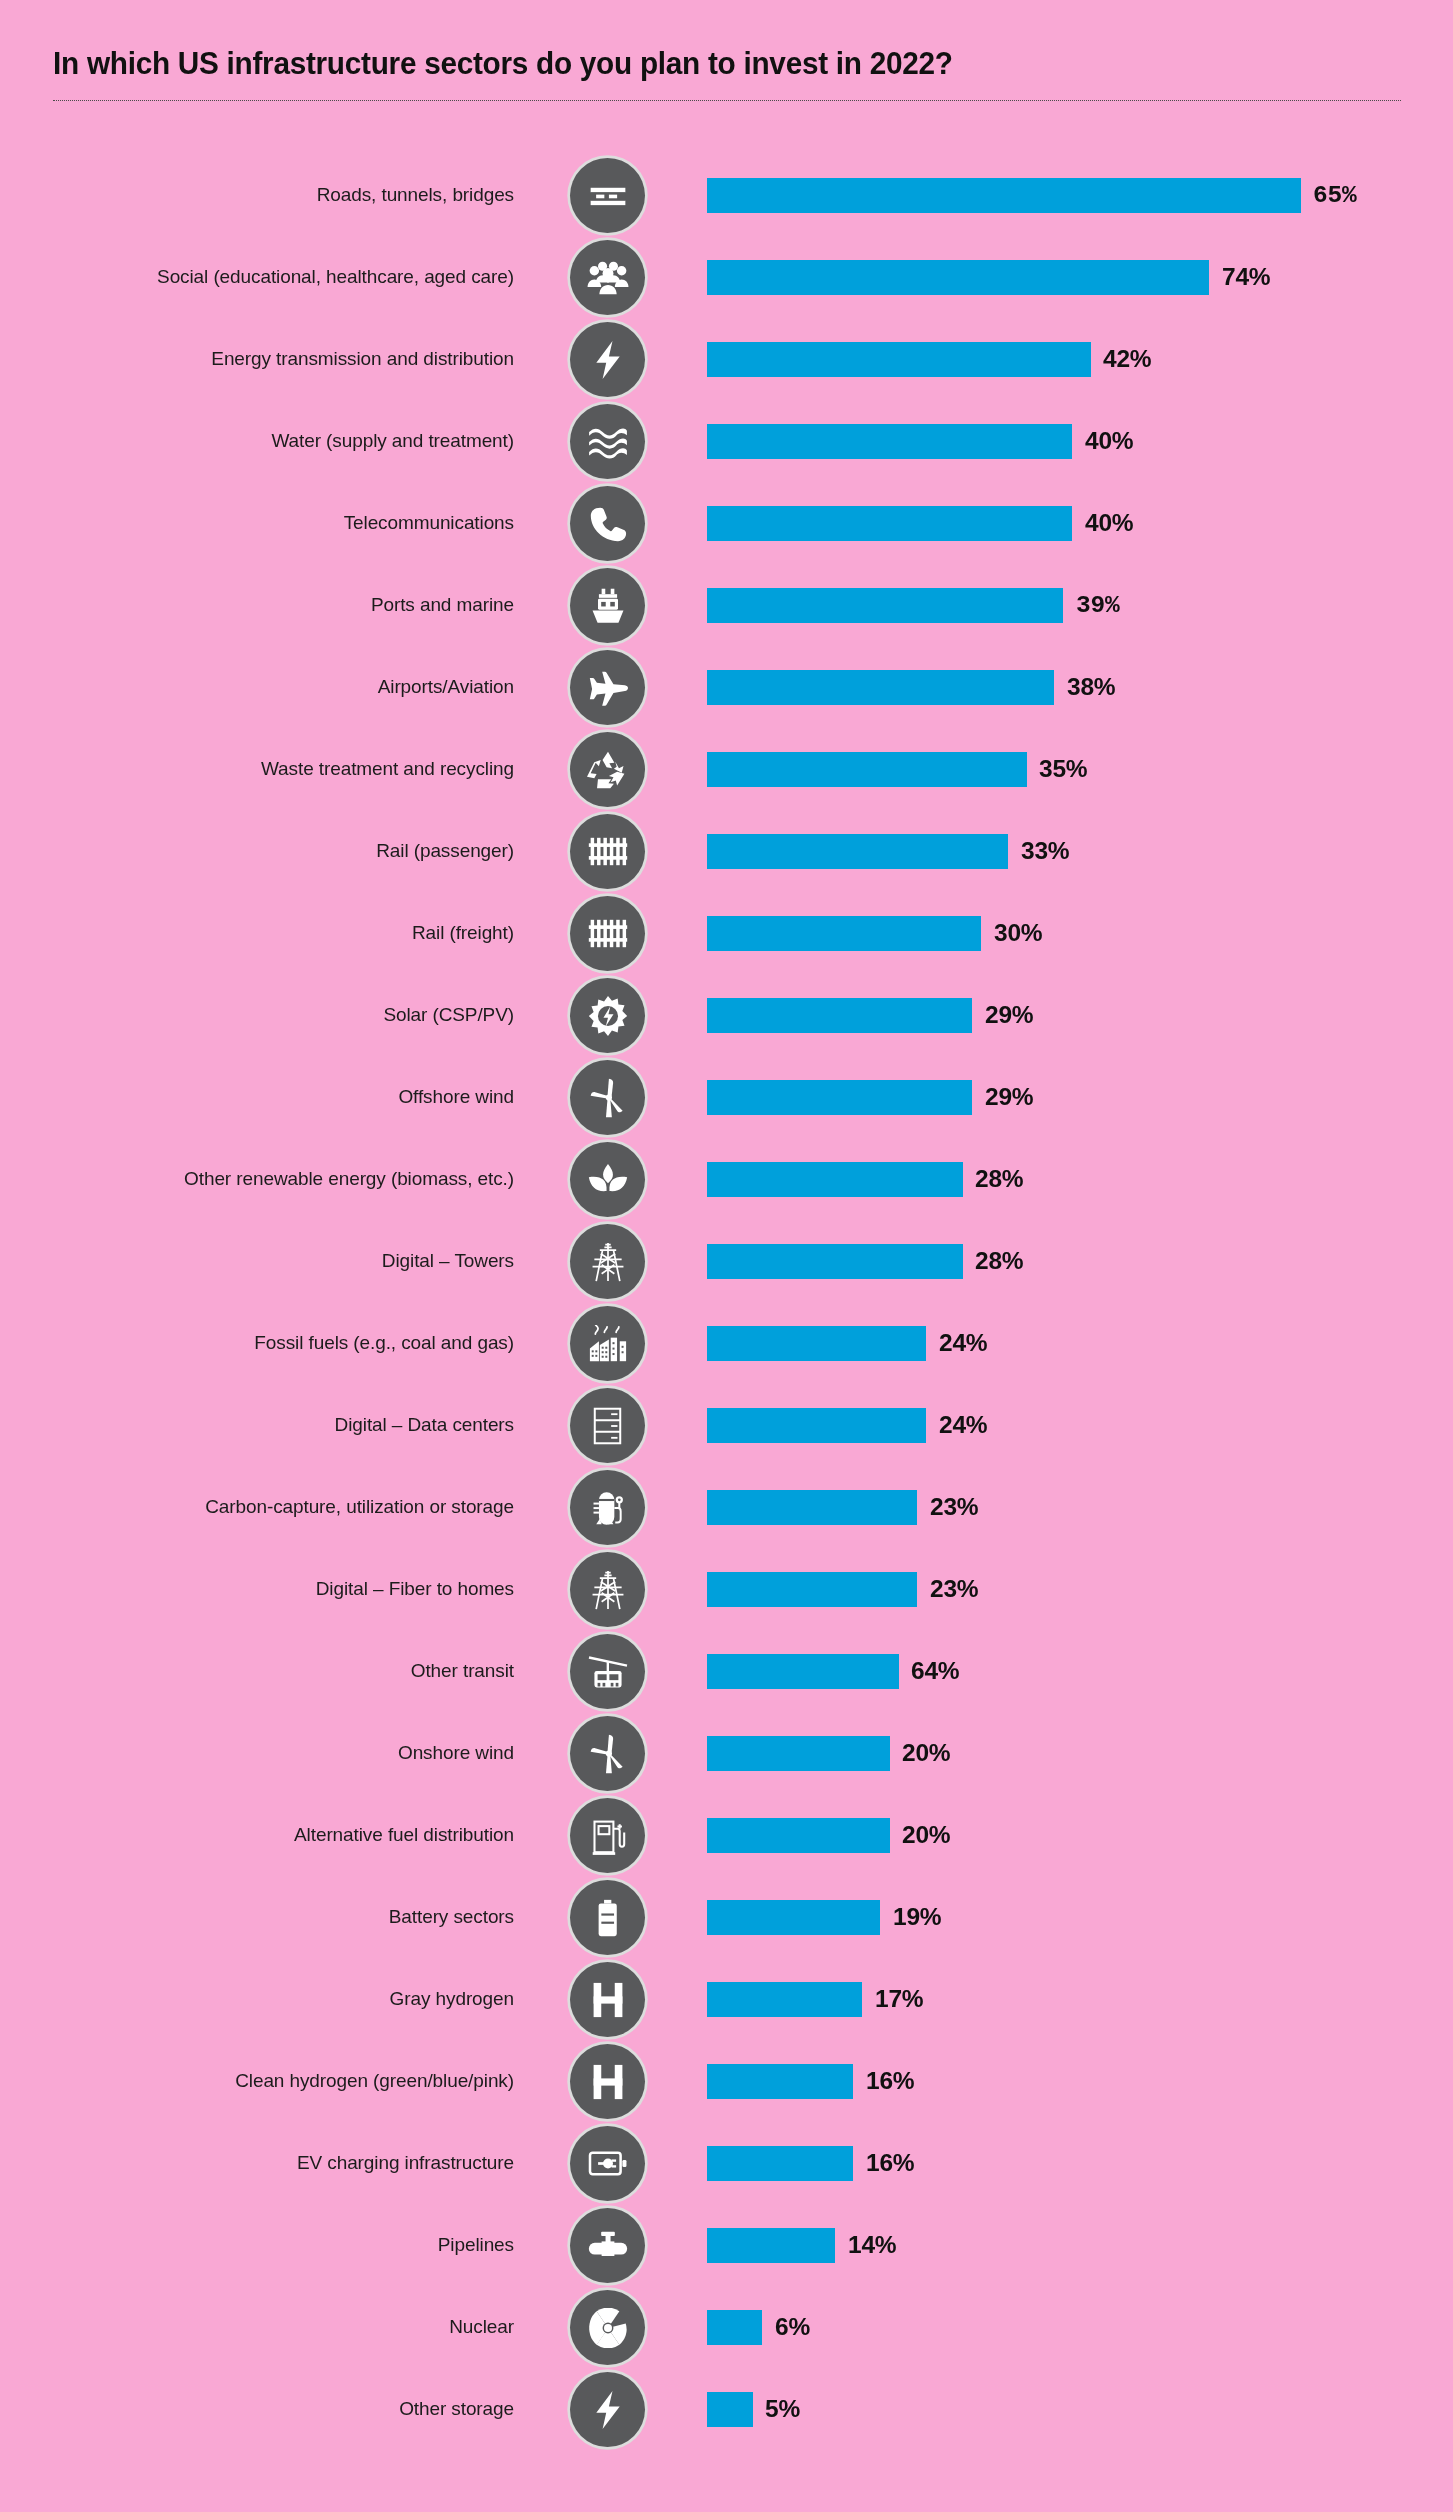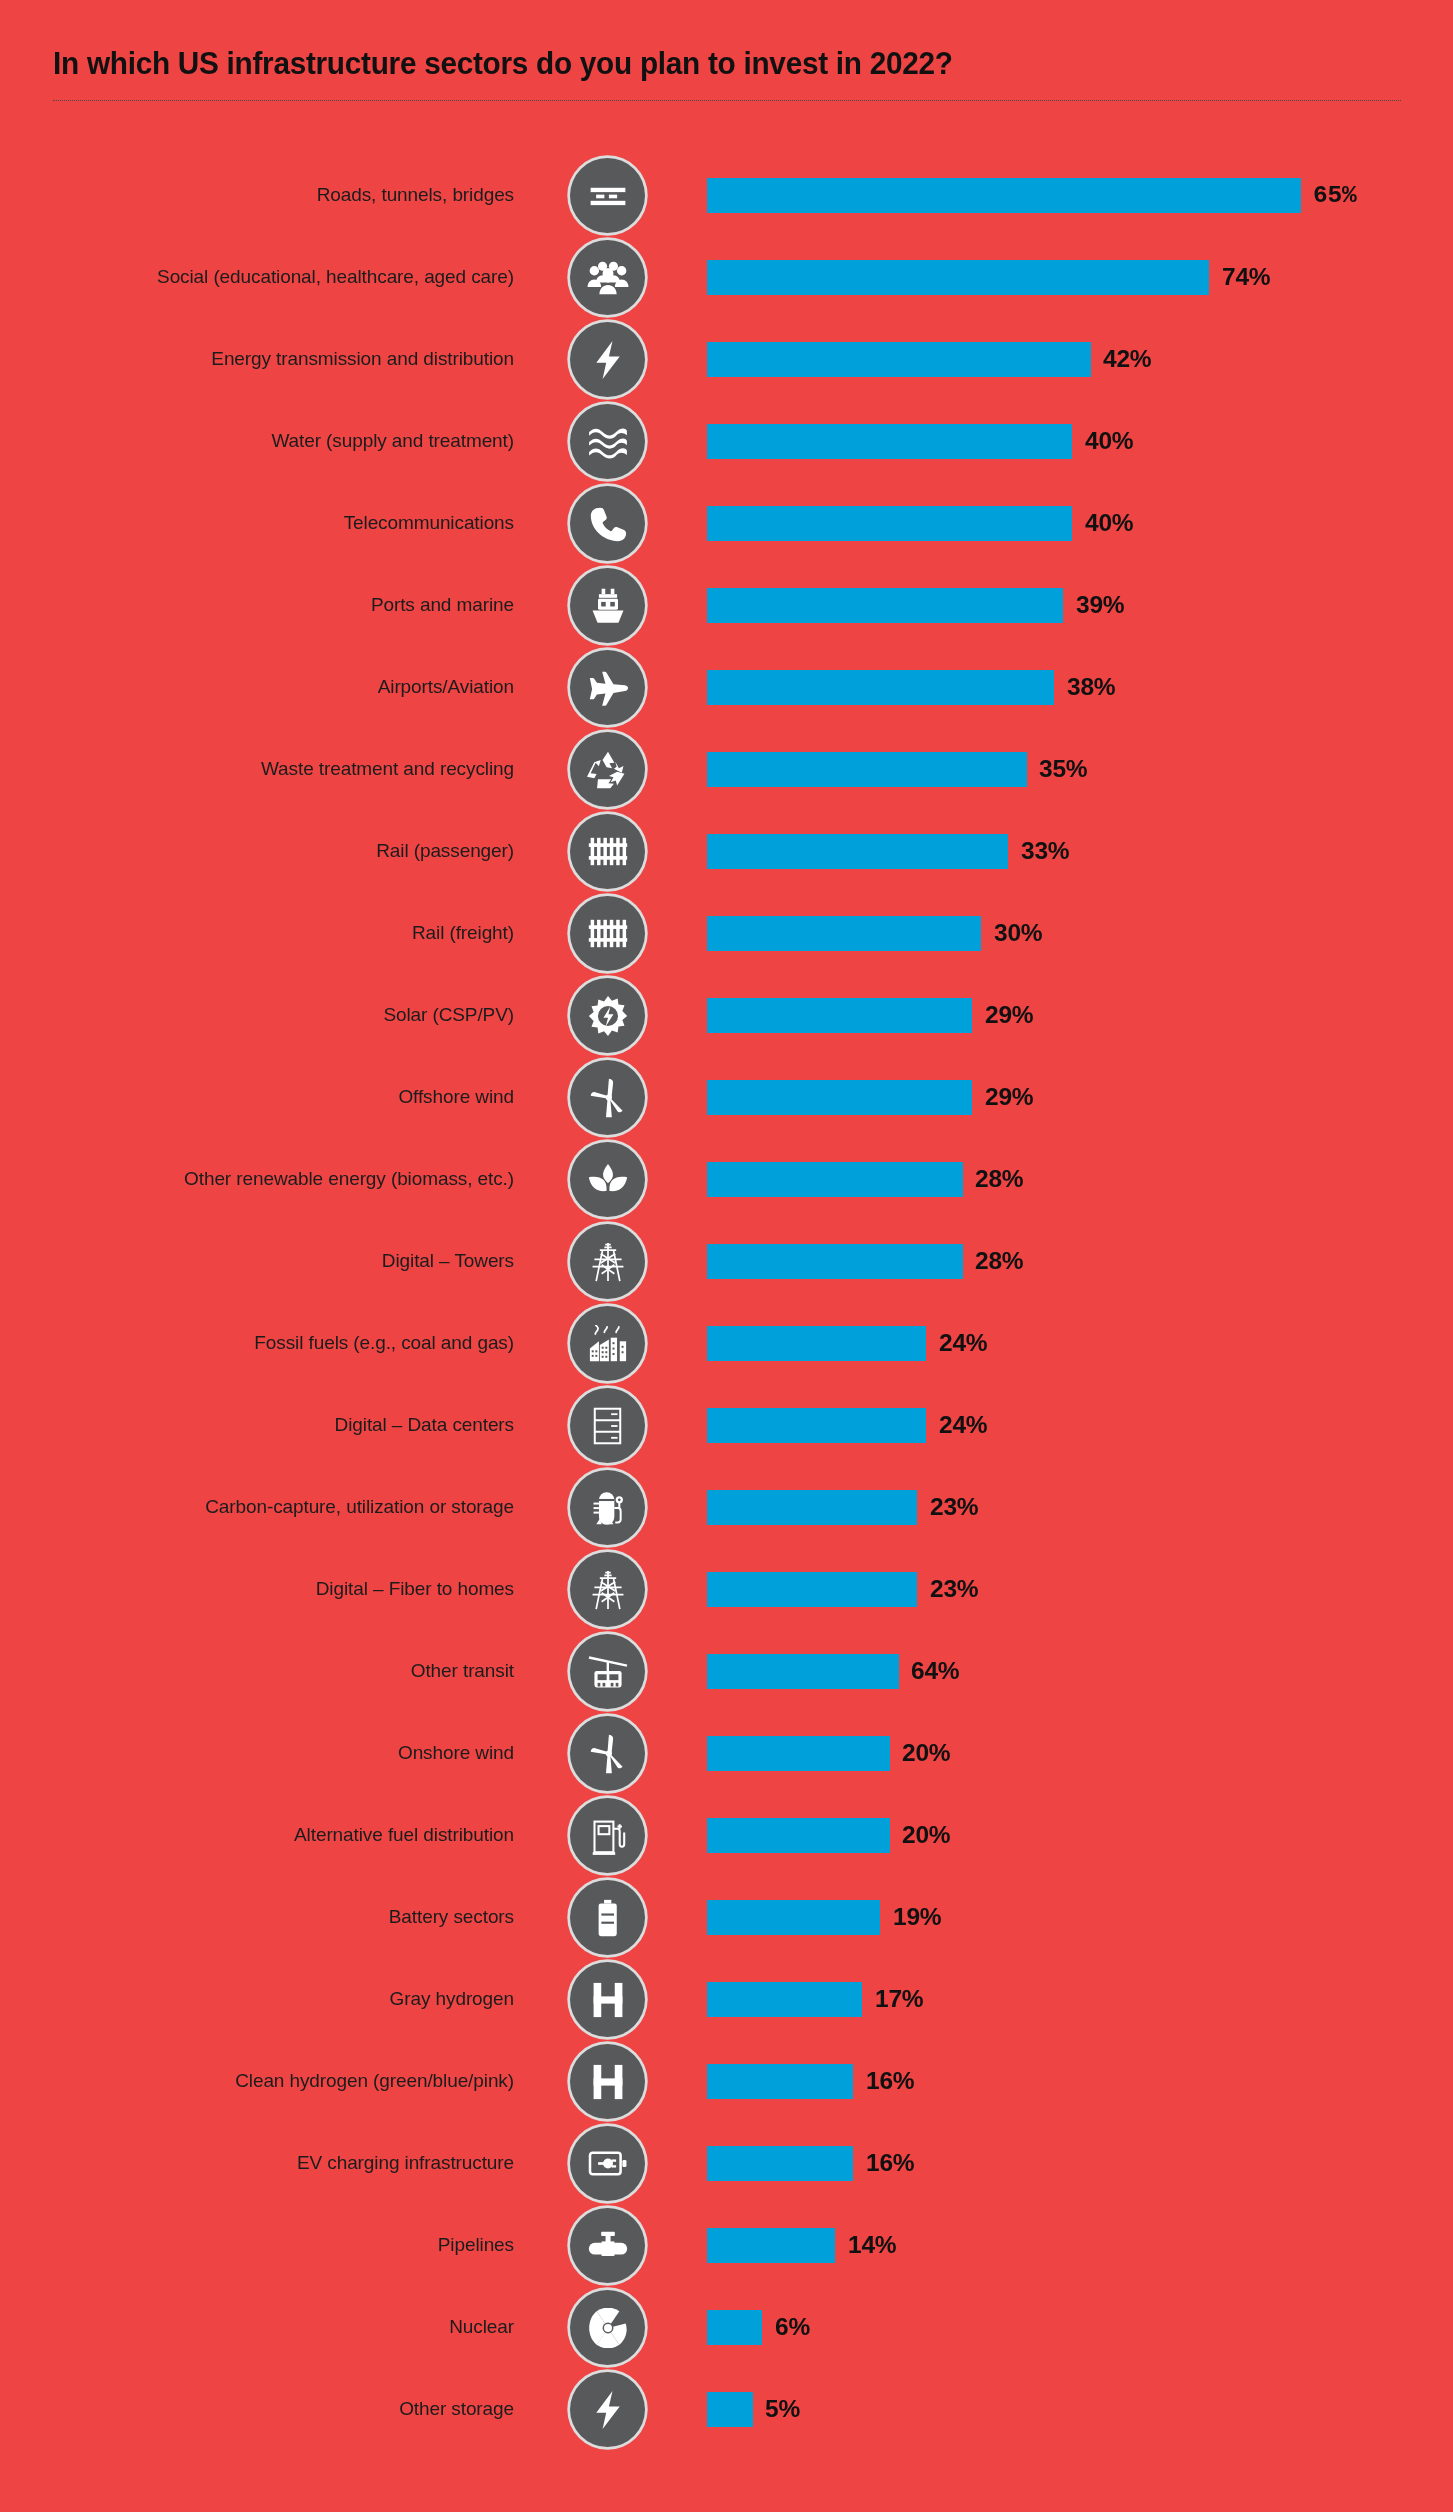--- a/index.html
+++ b/index.html
@@ -13,21 +13,21 @@
     font-family: "Liberation Sans", sans-serif;
     -webkit-font-smoothing: antialiased;
     overflow: hidden;
     position: relative;
   }
 
   .sheet {
     position: relative;
     width: 1454px;
     height: 2512px;
-    background: #ef4444;
+    background: #f9a8d4;
     box-sizing: border-box;
   }
 
   
   .header {
     position: absolute;
     left: 53px;
     top: 44px;
     width: 1348px;
   }
@@ -212,21 +212,21 @@
             <rect x="25" y="3" width="4" height="6" fill="#fff"></rect>
             <rect x="12" y="9" width="20" height="4" fill="#fff"></rect>
             <rect x="11" y="14" width="22" height="12" rx="1.5" fill="#fff"></rect>
             <rect x="14.5" y="17.5" width="5" height="5" fill="#58595b"></rect>
             <rect x="24.5" y="17.5" width="5" height="5" fill="#58595b"></rect>
             <path d="M5 27h34l-5.5 13.5H10.5z" fill="#fff"></path>
           </svg>
         </div>
         <div class="bar-track">
           <div class="bar" style="width: 356px;"></div>
-          <div class="bar-value" style="left: 369px;">39%</div>
+          <div class="bar-value" style="left: 369px; font-family: Liberation Mono, monospace;">39%</div>
         </div>
       </div>
       <div class="row">
         <div class="row-label">Airports/Aviation</div>
         <div class="row-icon">
           <svg width="44" height="40" viewBox="0 0 48 44">
             <path d="M46 22c0 1.8-1.4 3-3.4 3.4L30 27.5l-7.6 12.8c-.4.7-1 1.1-1.8 1.1h-3l3.6-13.3-9.4 1 -3 4.6c-.3.5-.8.8-1.4.8H4l2.5-11.5L4 10.9h3.4c.6 0 1.1.3 1.4.8l3 4.6 9.4 1L17.6 4h3c.8 0 1.4.4 1.8 1.1L30 17.9l12.6 1.1c2 .4 3.4 1.6 3.4 3z" fill="#fff"></path>
           </svg>
         </div>
         <div class="bar-track">

